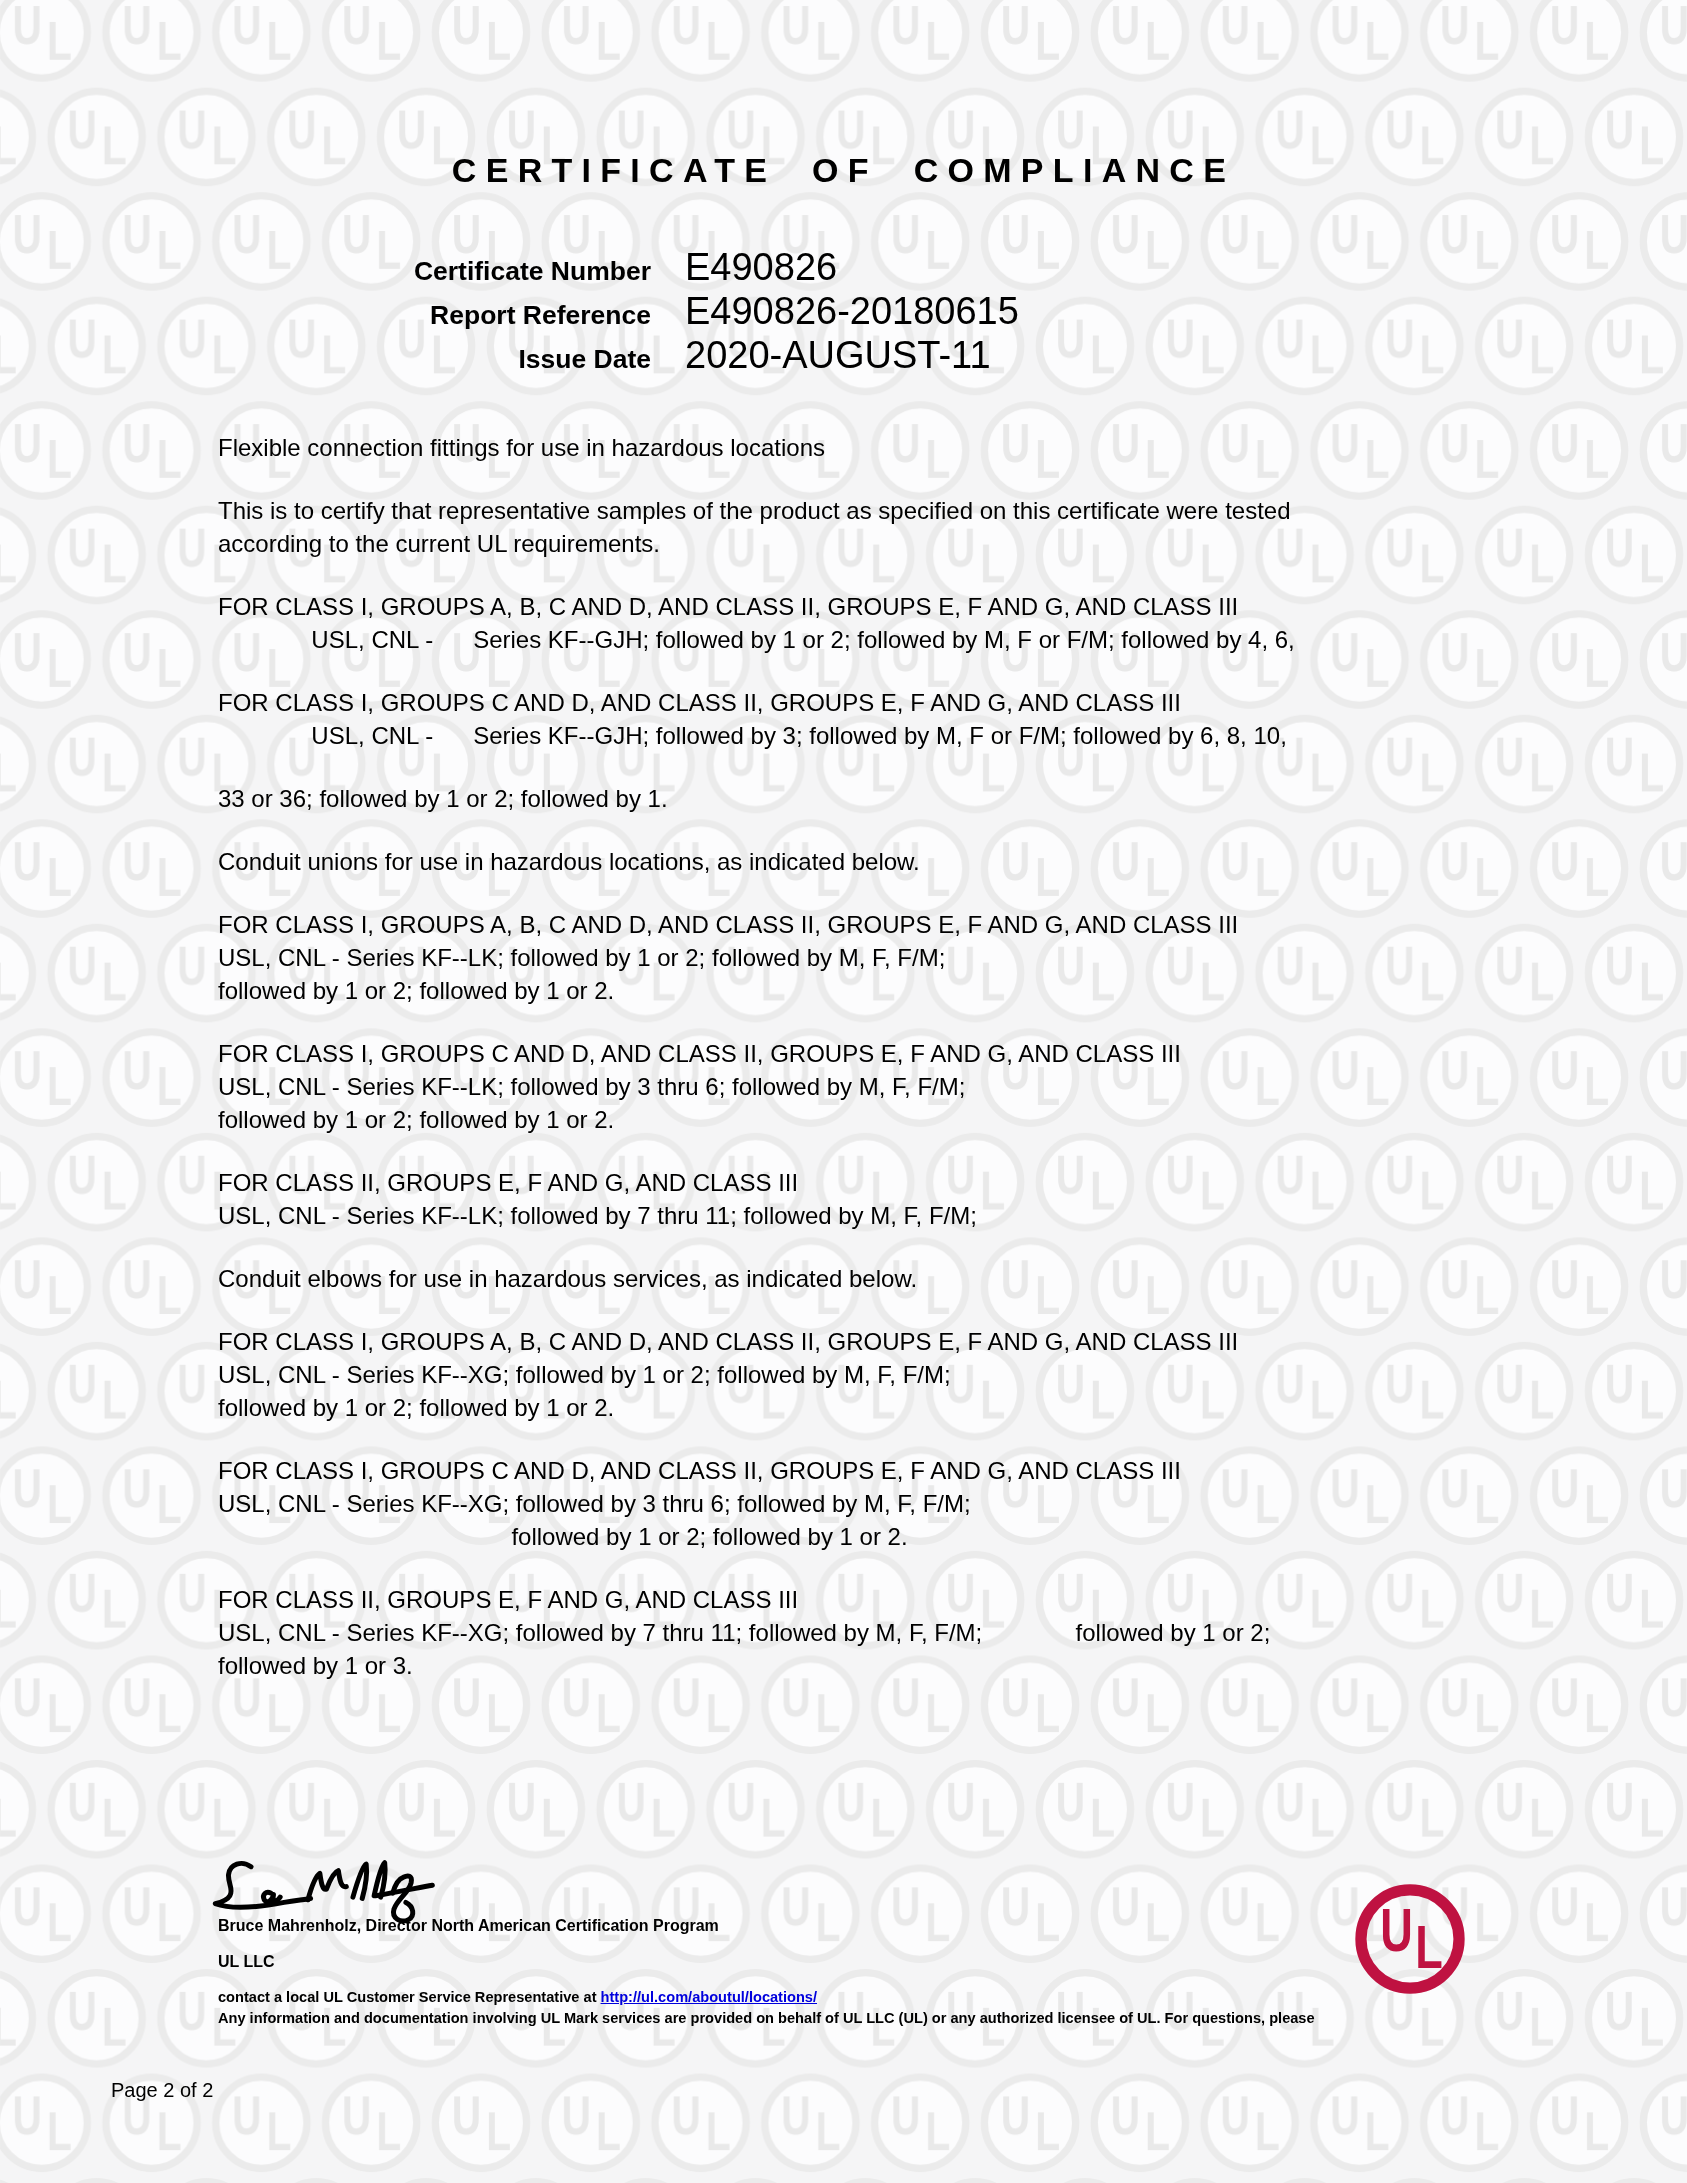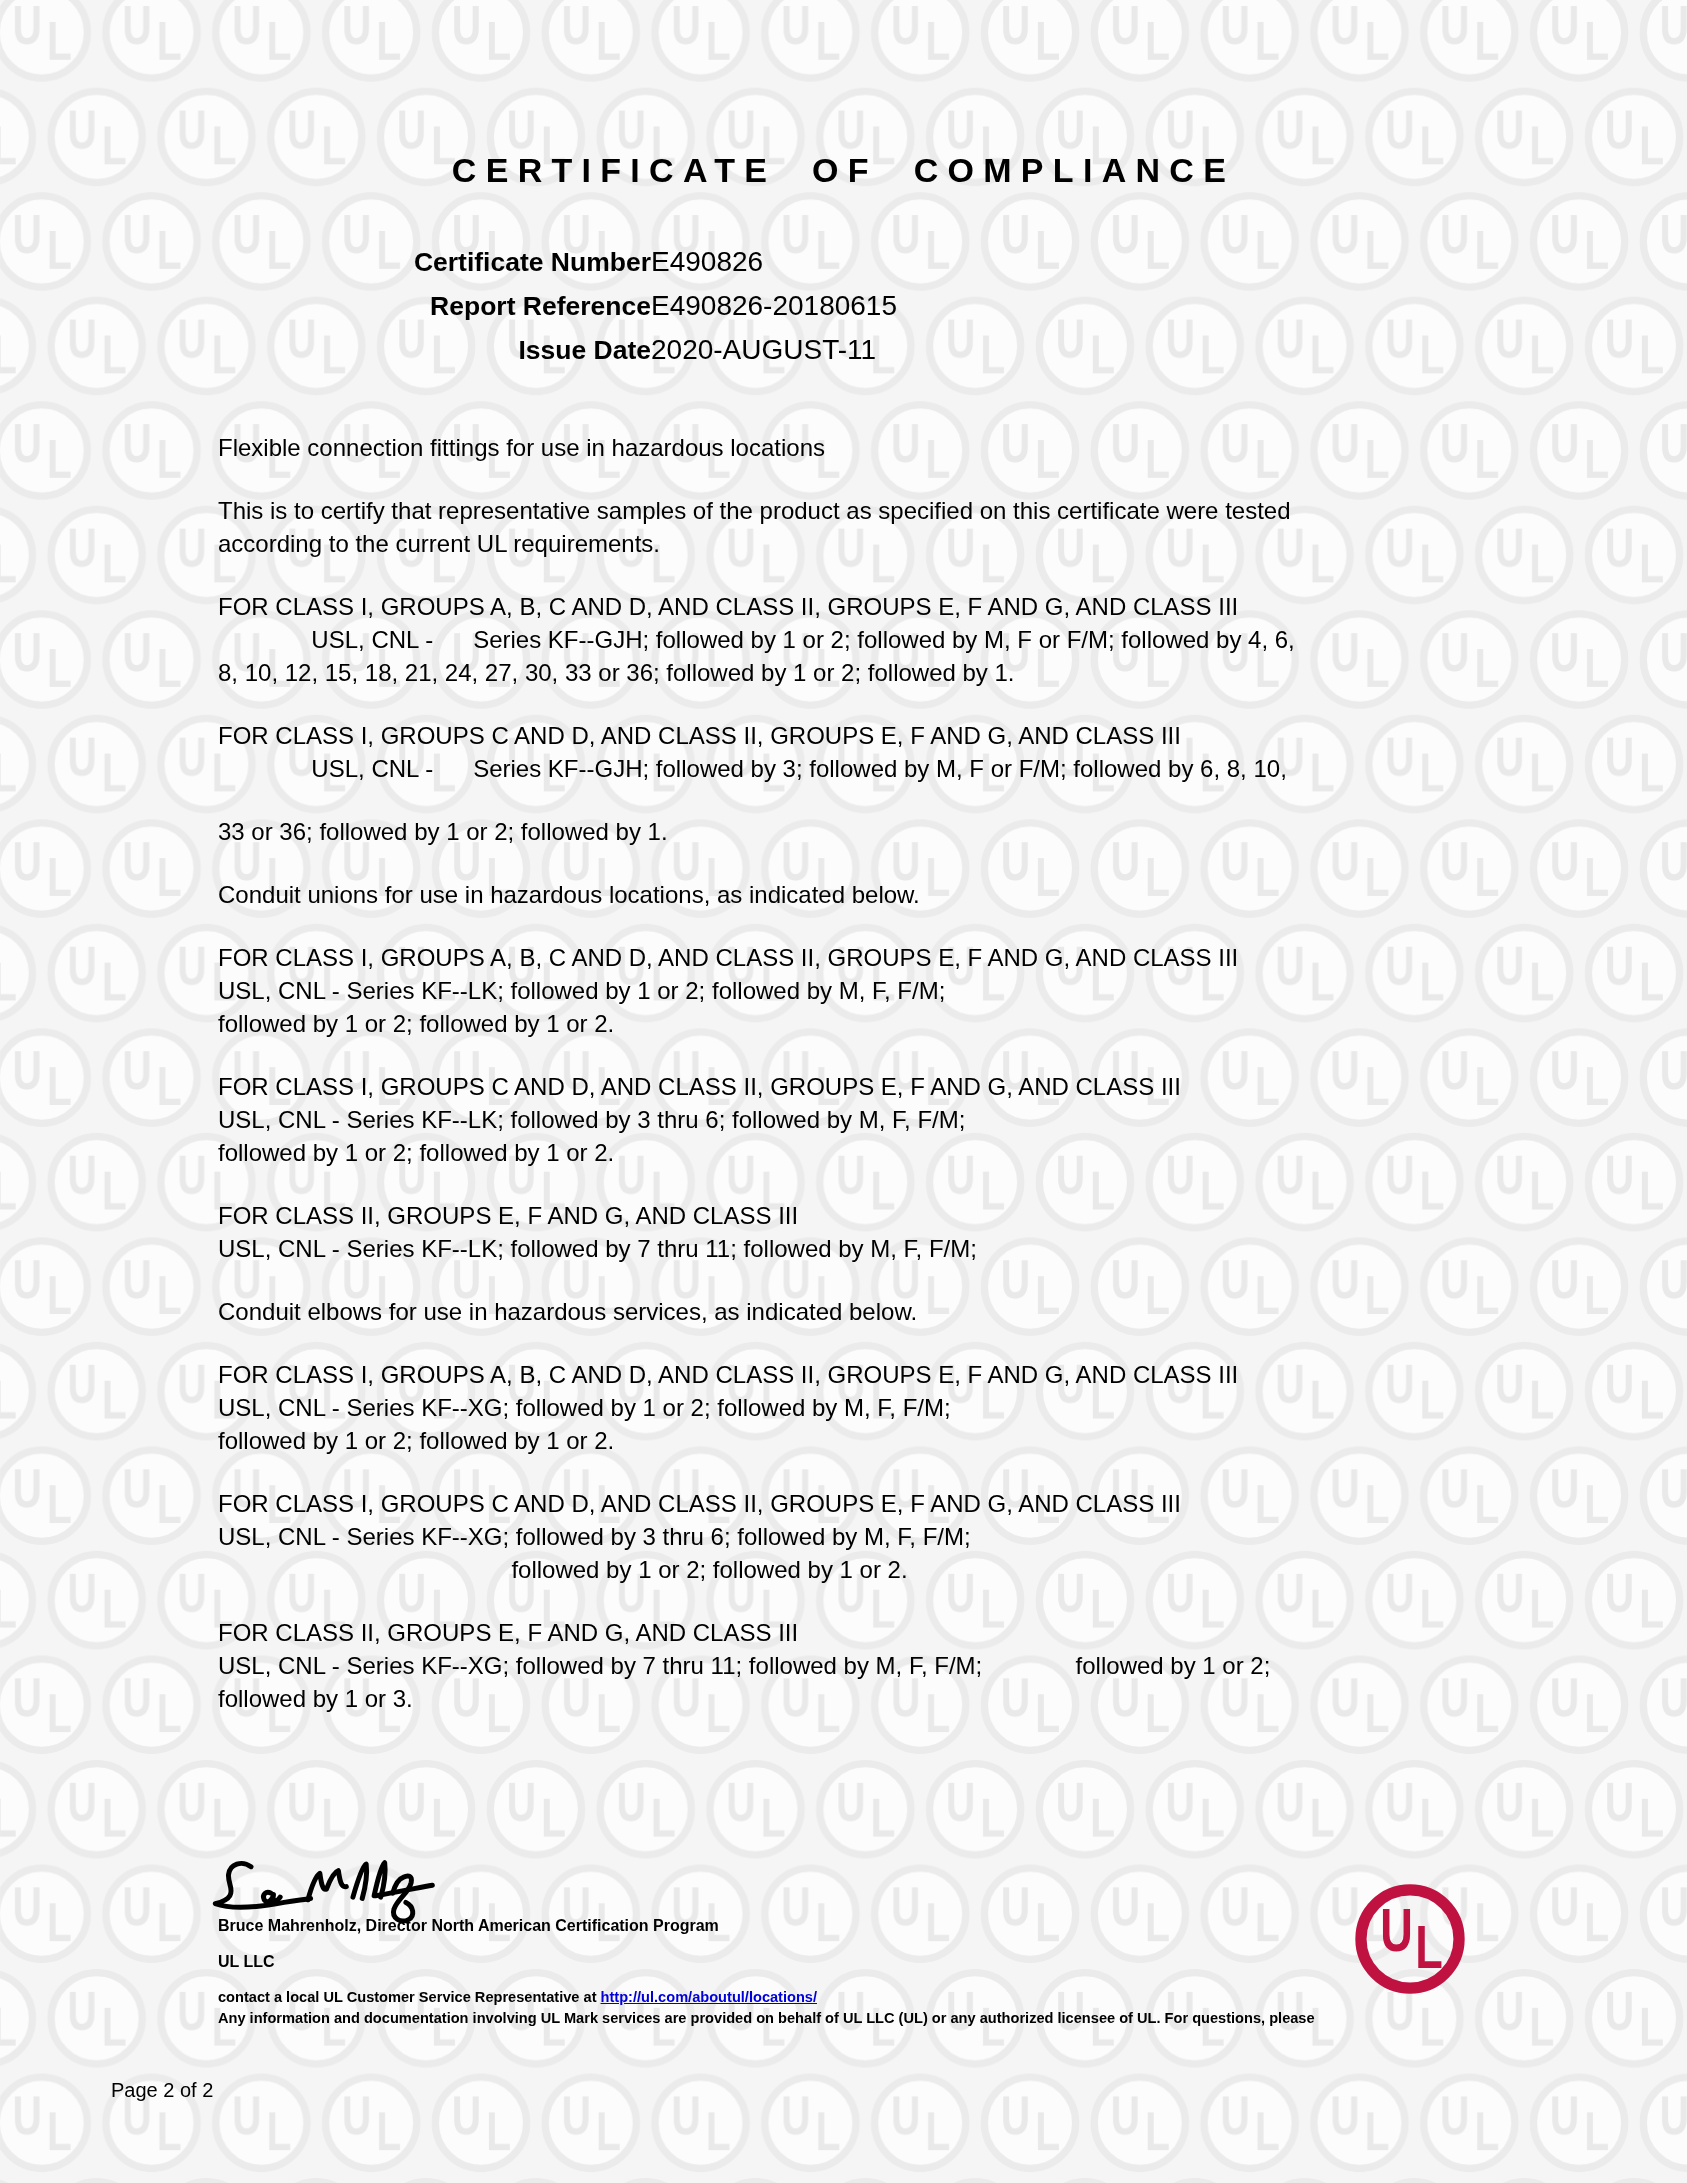--- a/index.html
+++ b/index.html
@@ -20,21 +20,22 @@
     letter-spacing:9.3px;word-spacing:17px;
     white-space:nowrap;
   }
   .info{left:218px;top:246px;}
   .info-row{display:flex;align-items:baseline;height:44px;}
   .info-label{
     width:433px;text-align:right;
     font-size:26.5px;font-weight:bold;
   }
   .info-value{
-    font-size:28px;font-weight:normal;
+    margin-left:34px;
+    font-size:38px;font-weight:normal;
     white-space:nowrap;
   }
   .body-text{left:218px;top:431px;width:1257px;font-size:24px;}
   .bpara{margin:0 0 30px 0;}
   .bline{height:33px;line-height:33px;white-space:pre;}
   #sig-svg{position:absolute;left:210px;top:1856px;}
   .signer{left:218px;top:1917px;font-size:16px;font-weight:bold;white-space:nowrap;}
   .company{left:218px;top:1953px;font-size:16px;font-weight:bold;}
   .disclaimer{left:218px;top:1987px;font-size:14.6px;font-weight:bold;line-height:20.5px;white-space:nowrap;}
   .disclaimer a{color:#0000dd;text-decoration:underline;}
@@ -87,21 +88,20 @@
       <div class="bpara">
         <div class="bline">Flexible connection fittings for use in hazardous locations</div>
       </div>
       <div class="bpara">
         <div class="bline">This is to certify that representative samples of the product as specified on this certificate were tested</div>
         <div class="bline">according to the current UL requirements.</div>
       </div>
       <div class="bpara">
         <div class="bline">FOR CLASS I, GROUPS A, B, C AND D, AND CLASS II, GROUPS E, F AND G, AND CLASS III</div>
         <div class="bline">&nbsp;&nbsp;&nbsp;&nbsp;&nbsp;&nbsp;&nbsp;&nbsp;&nbsp;&nbsp;&nbsp;&nbsp;&nbsp;&nbsp;USL, CNL -&nbsp;&nbsp;&nbsp;&nbsp;&nbsp;&nbsp;Series KF--GJH; followed by 1 or 2; followed by M, F or F/M; followed by 4, 6,</div>
-        <div class="bline">8, 10, 12, 15, 18, 21, 24, 27, 30, 33 or 36; followed by 1 or 2; followed by 1.</div>
       </div>
       <div class="bpara">
         <div class="bline">FOR CLASS I, GROUPS C AND D, AND CLASS II, GROUPS E, F AND G, AND CLASS III</div>
         <div class="bline">&nbsp;&nbsp;&nbsp;&nbsp;&nbsp;&nbsp;&nbsp;&nbsp;&nbsp;&nbsp;&nbsp;&nbsp;&nbsp;&nbsp;USL, CNL -&nbsp;&nbsp;&nbsp;&nbsp;&nbsp;&nbsp;Series KF--GJH; followed by 3; followed by M, F or F/M; followed by 6, 8, 10,</div>
       </div>
       <div class="bpara">
         <div class="bline">33 or 36; followed by 1 or 2; followed by 1.</div>
       </div>
       <div class="bpara">
         <div class="bline">Conduit unions for use in hazardous locations, as indicated below.</div>

